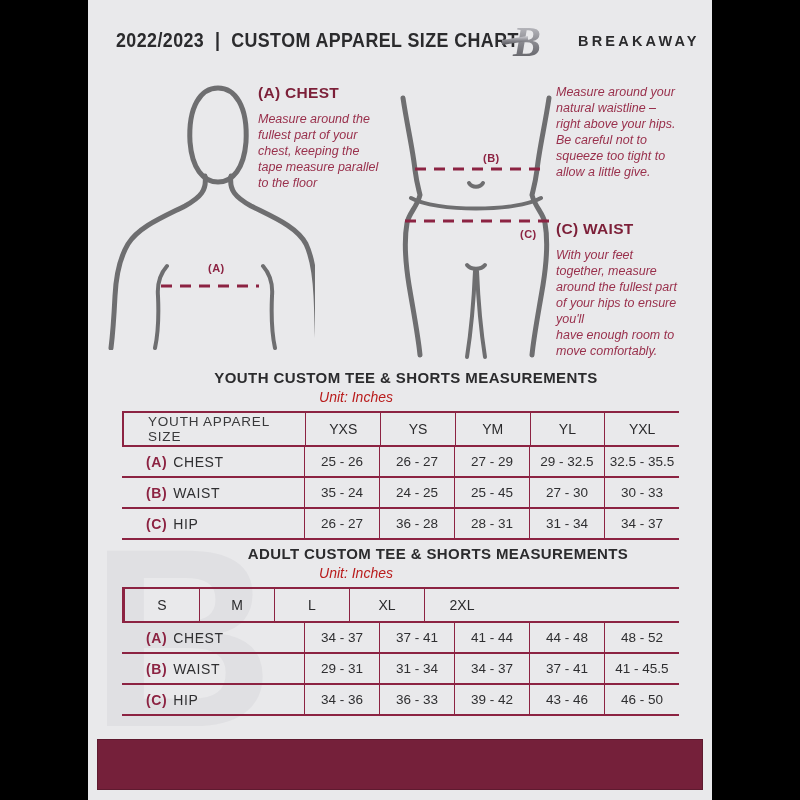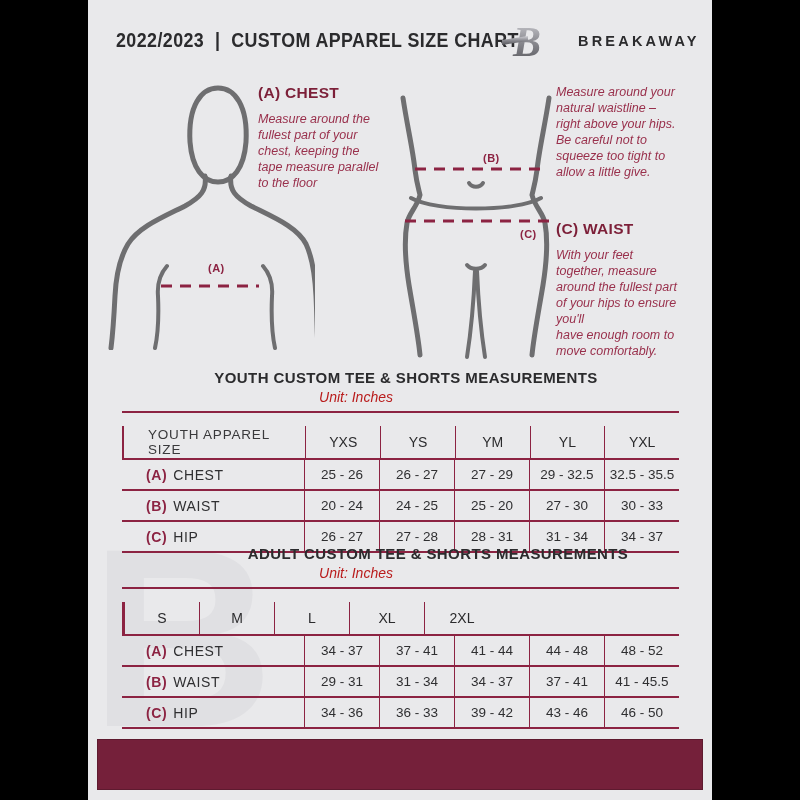--- a/index.html
+++ b/index.html
@@ -54,21 +54,21 @@
   }
   
   .size-table {
     position:absolute; left:34px; width:557px;
     border-top:2px solid #8C2342;
   }
   .t-row {
     display:flex; align-items:stretch;
     border-bottom:2px solid #8C2342; height:29px;
   }
-  .t-row.t-head { height:32px; border-left:2px solid #8C2342;margin-top:13px; }
+  .t-row.t-head { height:32px; border-left:2px solid #8C2342; }
   .cell-label {
     width:182px; box-sizing:border-box; padding-left:24px;
     display:flex; align-items:center;
     font-size:14px; color:#2f2f31; letter-spacing:0.6px;
   }
   .t-head .cell-label { font-size:13.5px; color:#39393b; letter-spacing:0.8px; }
   .cell-label .prefix { font-weight:bold; color:#8C2342; margin-right:6px; }
   .cell {
     width:75px; box-sizing:border-box; border-left:1.5px solid #8C2342;
     display:flex; align-items:center; justify-content:center;
@@ -186,33 +186,33 @@
       <div class="cell">26 - 27</div>
       <div class="cell">27 - 29</div>
       <div class="cell">29 - 32.5</div>
       <div class="cell">32.5 - 35.5</div>
     </div>
     <div class="t-row">
       <div class="cell-label">
         <span class="prefix">(B)</span>
         <span>WAIST</span>
       </div>
-      <div class="cell">20 - 24</div>
+      <div class="cell">35 - 24</div>
       <div class="cell">24 - 25</div>
-      <div class="cell">25 - 20</div>
+      <div class="cell">25 - 45</div>
       <div class="cell">27 - 30</div>
       <div class="cell">30 - 33</div>
     </div>
     <div class="t-row">
       <div class="cell-label">
         <span class="prefix">(C)</span>
         <span>HIP</span>
       </div>
       <div class="cell">26 - 27</div>
-      <div class="cell">27 - 28</div>
+      <div class="cell">36 - 28</div>
       <div class="cell">28 - 31</div>
       <div class="cell">31 - 34</div>
       <div class="cell">34 - 37</div>
     </div>
   </div>
 
   <div class="sec-title" style="top:545px;padding-left:32px;">ADULT CUSTOM TEE &amp; SHORTS MEASUREMENTS</div>
   <div class="sec-unit" style="top:565px;">Unit: Inches</div>
 
   <div class="size-table" style="top:587px;">

